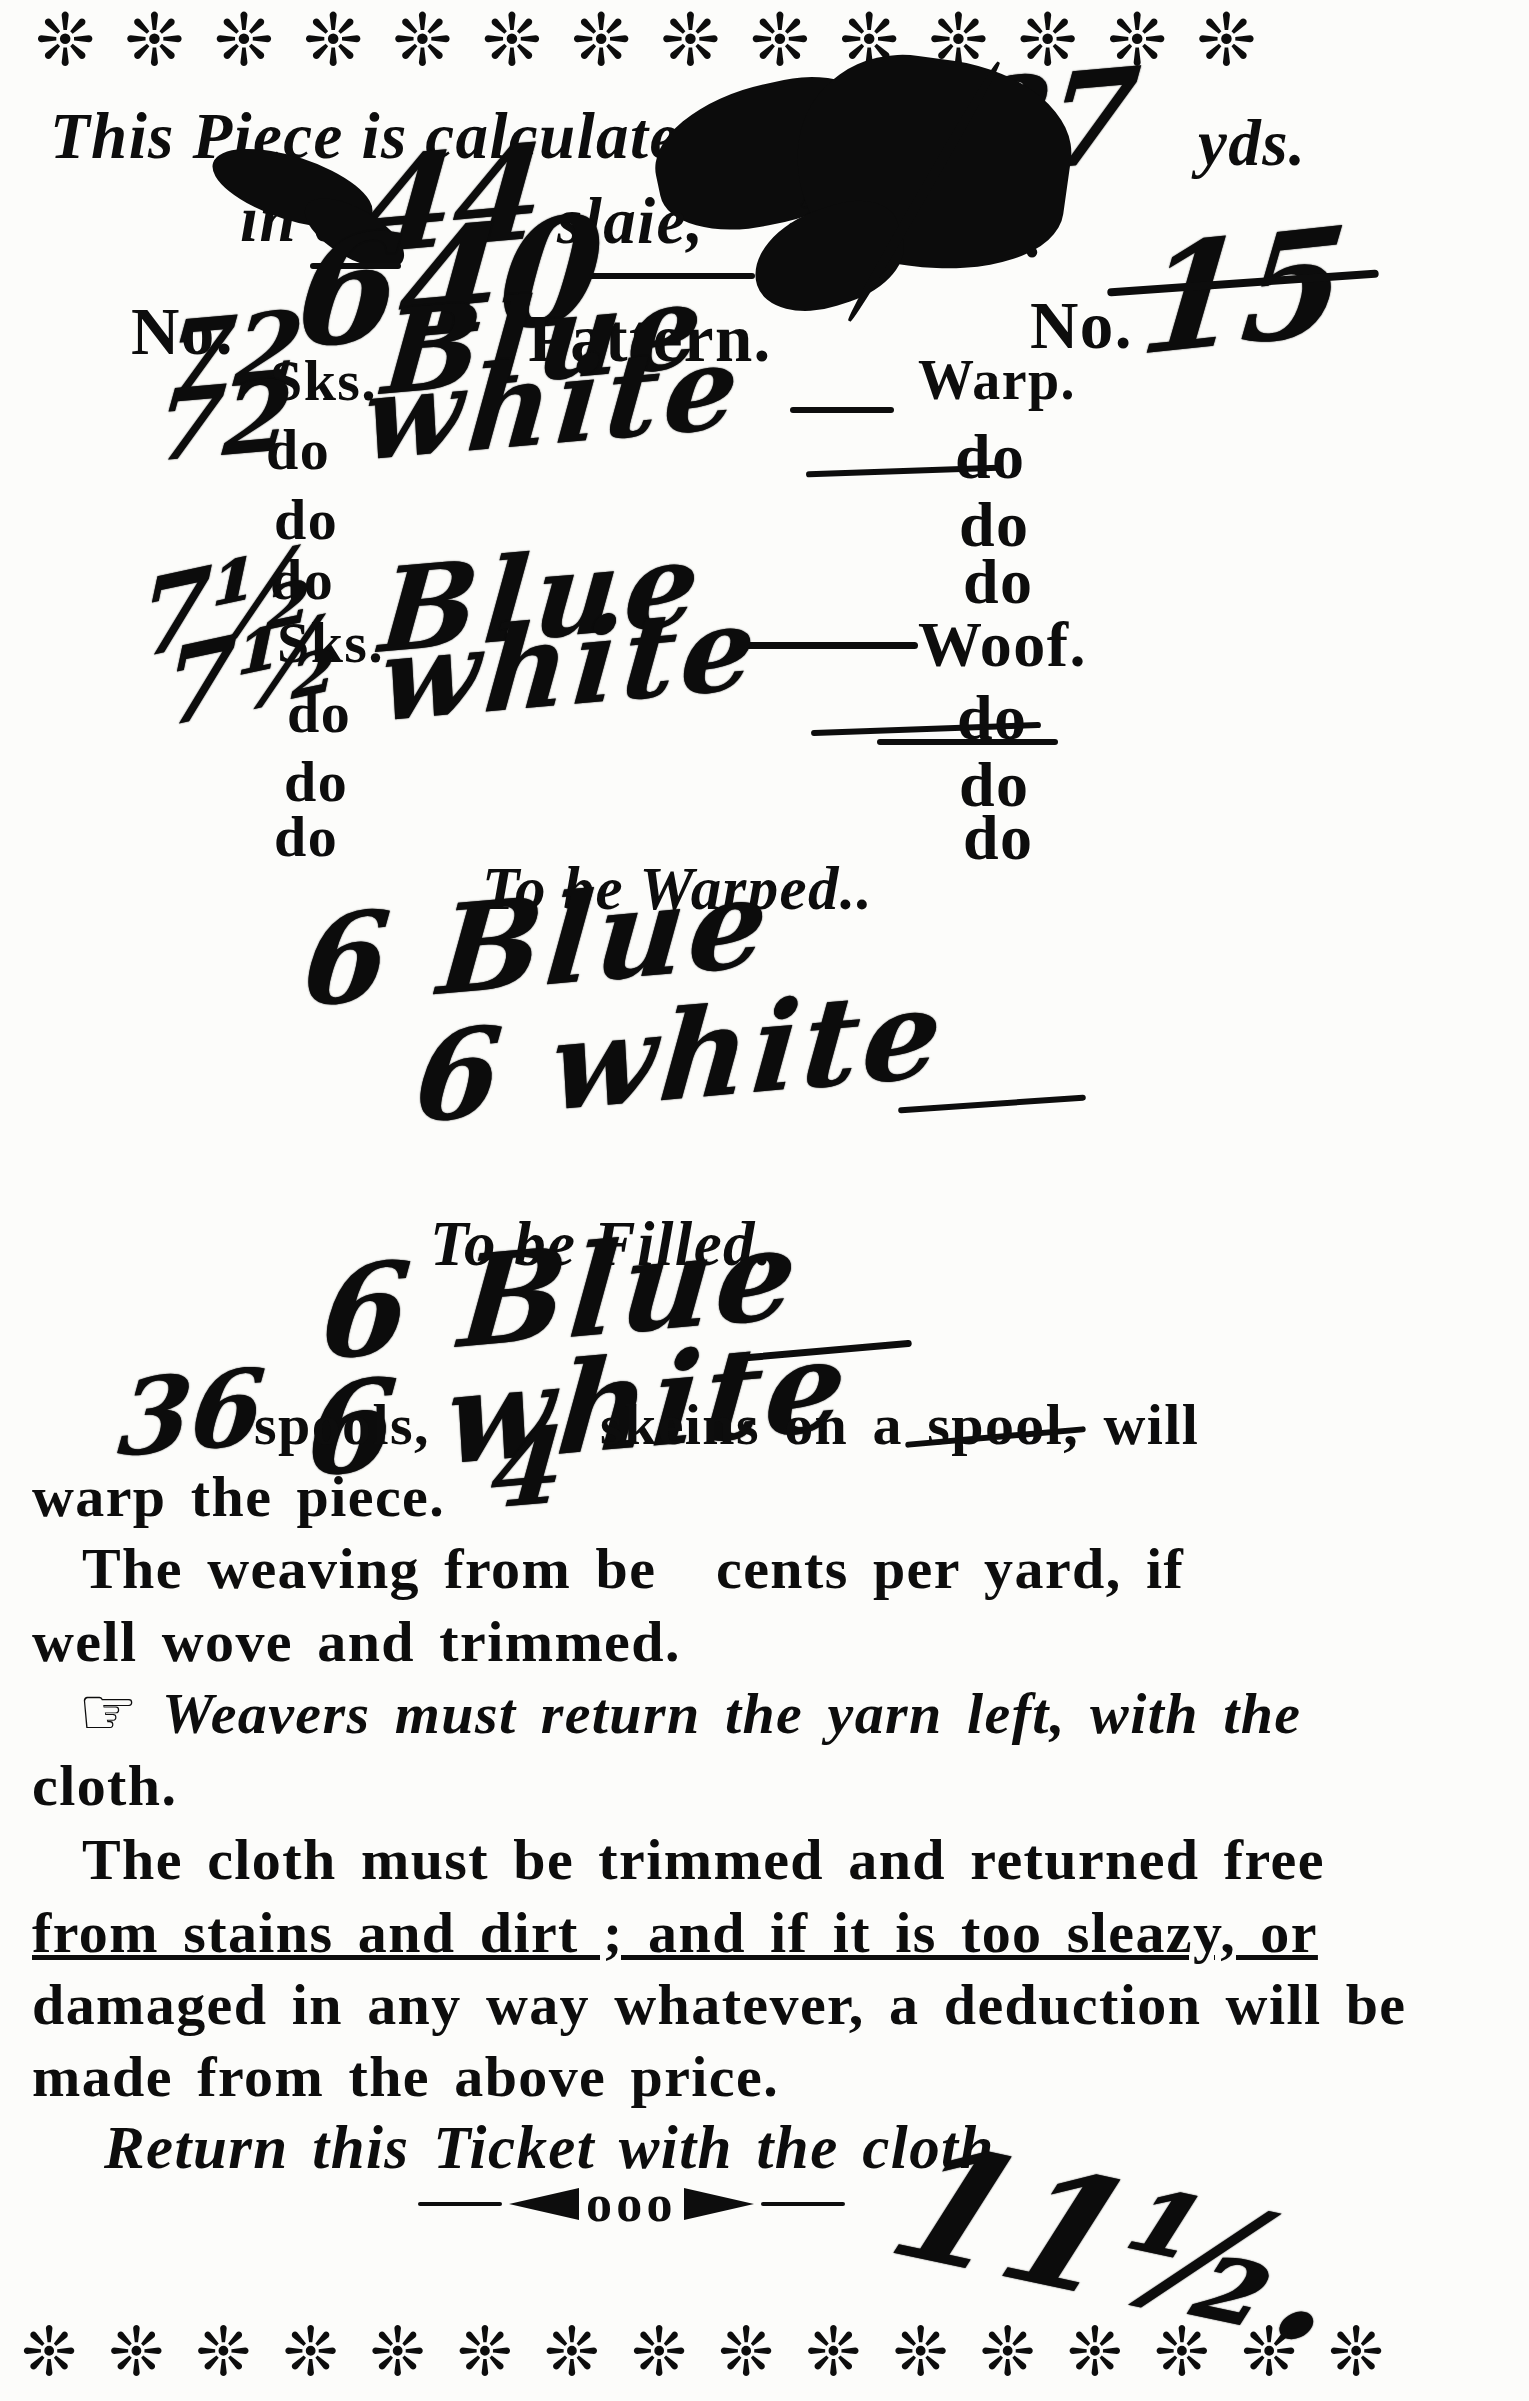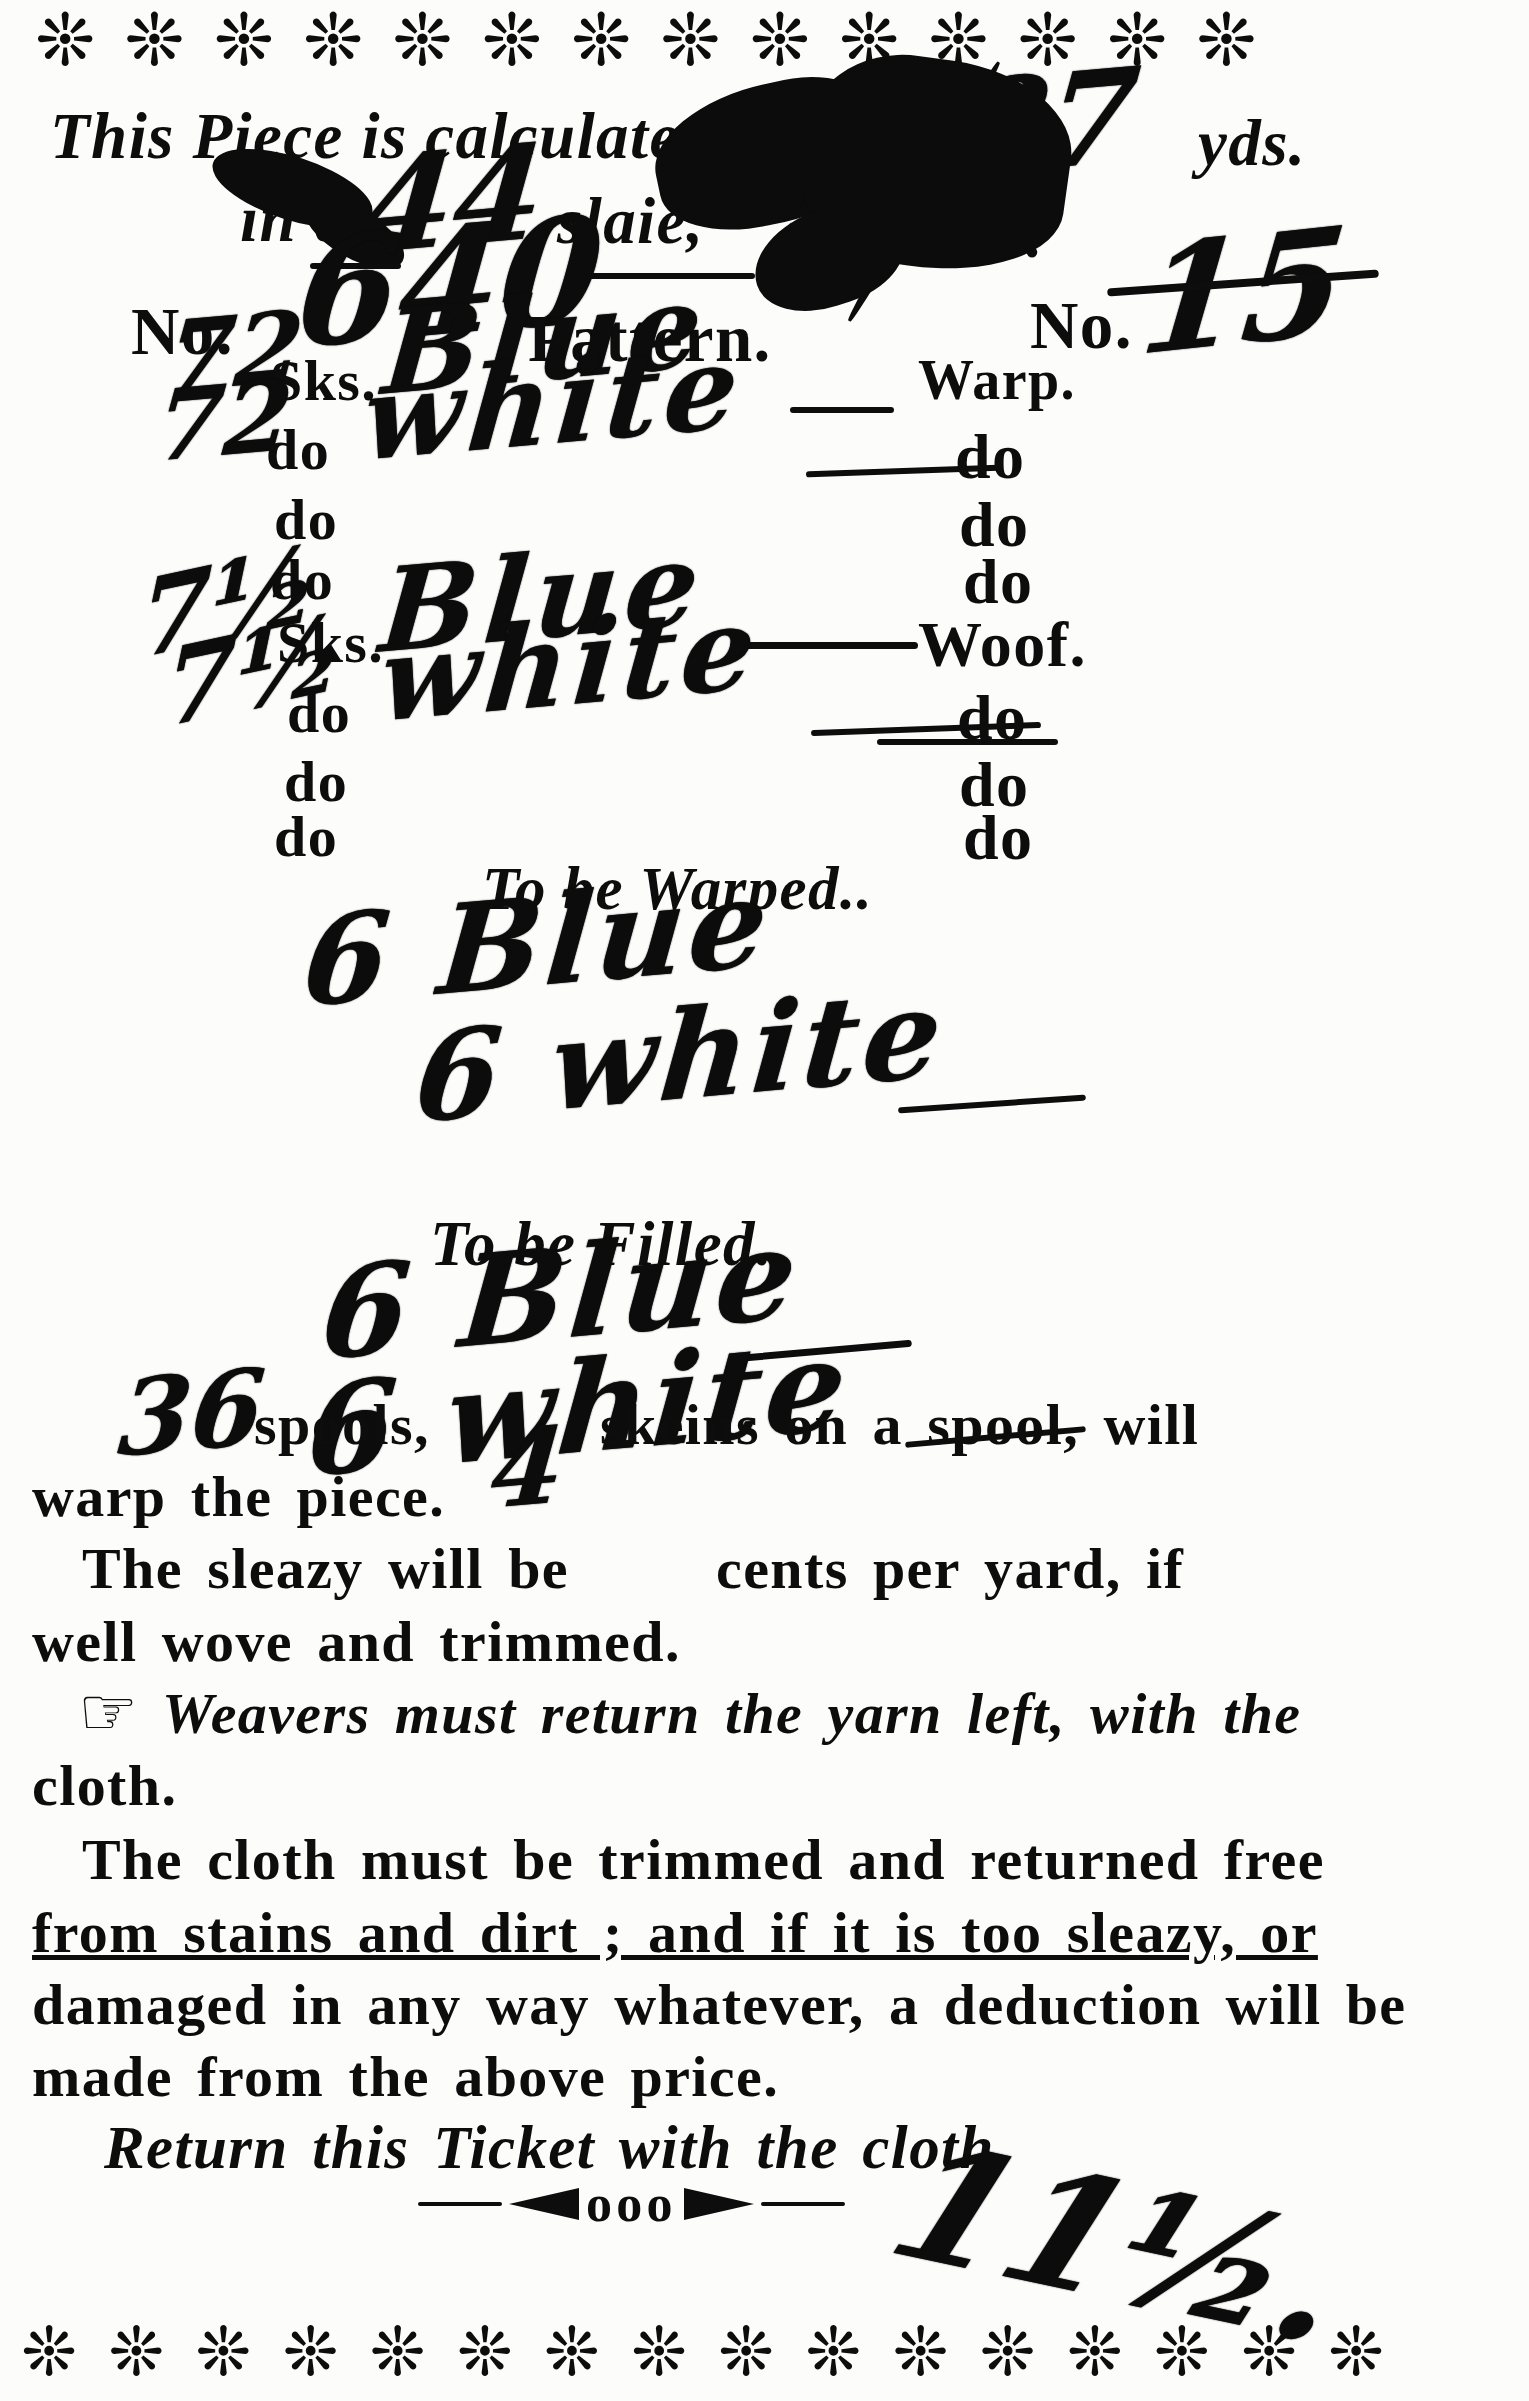--- a/index.html
+++ b/index.html
@@ -104,21 +104,21 @@
   <div class="rule" style="left:745px;top:1347px;width:167px;height:7px;transform:rotate(-5deg);"></div>
   <div class="abs hand" style="left:303px;top:1370px;font-size:125px;letter-spacing:4.2px;">6 white</div>
   <div class="rule" style="left:905px;top:1434px;width:181px;height:6.3px;transform:rotate(-5deg);"></div>
 
   <div class="abs hand" style="left:115px;top:1368px;font-size:104px;">36</div>
   <div class="abs print body-line" style="left:254px;top:1396px;">spools,</div>
   <div class="abs hand" style="left:487px;top:1420px;font-size:104px;">4</div>
   <div class="abs print body-line" style="left:600px;top:1396px;">skeins on a spool, will</div>
   <div class="abs print body-line" style="left:32px;top:1468px;">warp the piece.</div>
 
-  <div class="abs print body-line" style="left:82px;top:1540px;">The sleazy will be</div>
+  <div class="abs print body-line" style="left:82px;top:1540px;">The weaving from be</div>
   <div class="abs print body-line" style="left:716px;top:1540px;">cents per yard, if</div>
   <div class="abs print body-line" style="left:32px;top:1613px;">well wove and trimmed.</div>
 
   <div class="abs manicule" style="left:78px;top:1679px;font-size:67px;">☞</div>
   <div class="abs print body-line" style="left:162px;top:1685px;font-style:italic;">Weavers must return the yarn left, with the</div>
   <div class="abs print body-line" style="left:32px;top:1757px;">cloth.</div>
 
   <div class="abs print body-line" style="left:82px;top:1831px;">The cloth must be trimmed and returned free</div>
   <div class="abs print body-line" style="left:32px;top:1904px;text-decoration:underline;">from stains and dirt ; and if it is too sleazy, or</div>
   <div class="abs print body-line" style="left:32px;top:1976px;">damaged in any way whatever, a deduction will be</div>

